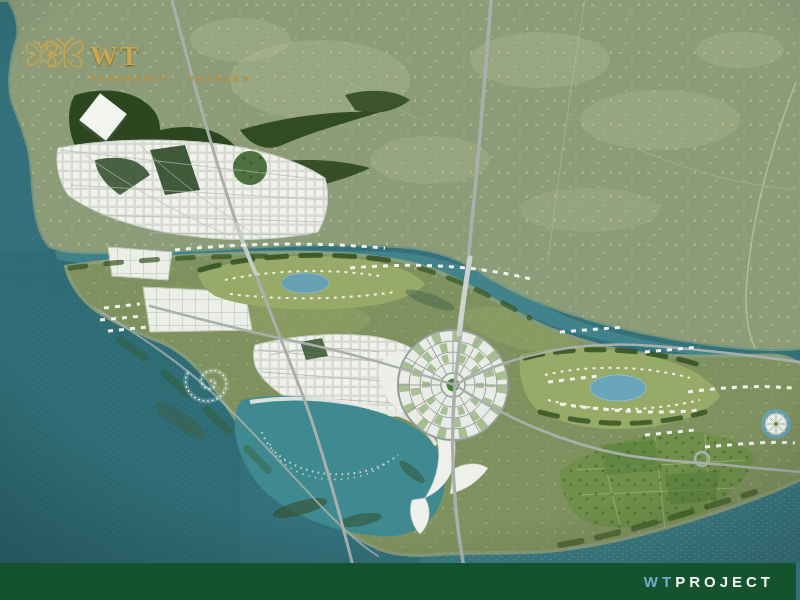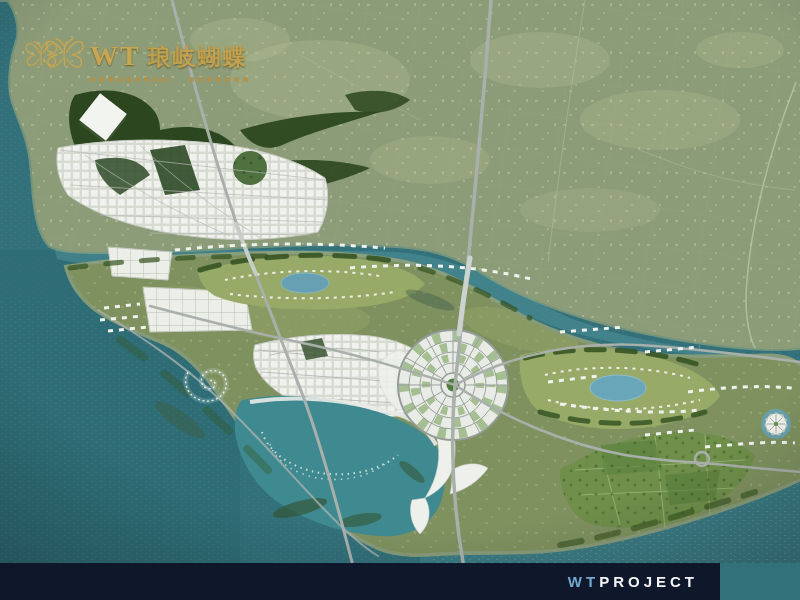--- a/index.html
+++ b/index.html
@@ -14,21 +14,21 @@
              text-shadow:0 1px 2px rgba(40,40,10,.55),0 0 6px rgba(210,180,95,.35);}
   .logo-brand{font-family:"Liberation Serif",serif;font-weight:700;font-size:28px;
               letter-spacing:2px;color:#c9a752;}
   .logo-name{font-size:23px;font-weight:700;color:#c2a04e;margin-left:7px;letter-spacing:2px;}
   .logo-tagline{margin-top:4px;height:5px;width:158px;opacity:.8;
      background:
        repeating-linear-gradient(90deg,#b0924c 0 5px,rgba(0,0,0,0) 5px 9px);
      -webkit-mask:linear-gradient(90deg,#000 0 52%,rgba(0,0,0,0) 52% 60%,#000 60% 100%);
              mask:linear-gradient(90deg,#000 0 52%,rgba(0,0,0,0) 52% 60%,#000 60% 100%);}
   
-  .footer{position:absolute;left:0;bottom:0;width:720px;height:37px;background:#0f172a;
+  .footer{position:absolute;left:0;bottom:0;width:796px;height:37px;background:#14532d;
           display:flex;align-items:center;justify-content:flex-end;z-index:6;}
   .footer-brand{padding-right:22px;font-size:15px;font-weight:700;letter-spacing:4px;}
   .footer-wt{color:#73a9cf;}
   .footer-project{color:#f2f4f6;}
 </style>
 </head>
 <body>
 
 <div class="stage">
 
@@ -311,21 +311,20 @@
           <path d="M22,22 C14,8 4,6 3,14 C2,20 8,24 16,25 C8,26 3,30 5,36 C7,41 15,40 21,30"></path>
           <path d="M26,22 C34,8 44,6 45,14 C46,20 40,24 32,25 C40,26 45,30 43,36 C41,41 33,40 27,30"></path>
           <path d="M24,14 C23,22 23,30 24,38"></path>
           <path d="M23,14 C20,9 17,7 14,6 M25,14 C28,9 31,7 34,6"></path>
         </g>
       </g>
     </svg>
     <div class="logo-text">
       <div class="logo-line">
         <span class="logo-brand">WT</span>
-        <span class="logo-name">琅岐蝴蝶</span>
       </div>
       <div class="logo-tagline"></div>
     </div>
   </div>
 
   <div class="footer">
     <div class="footer-brand">
       <span class="footer-wt">WT</span><span class="footer-project">PROJECT</span>
     </div>
   </div>

